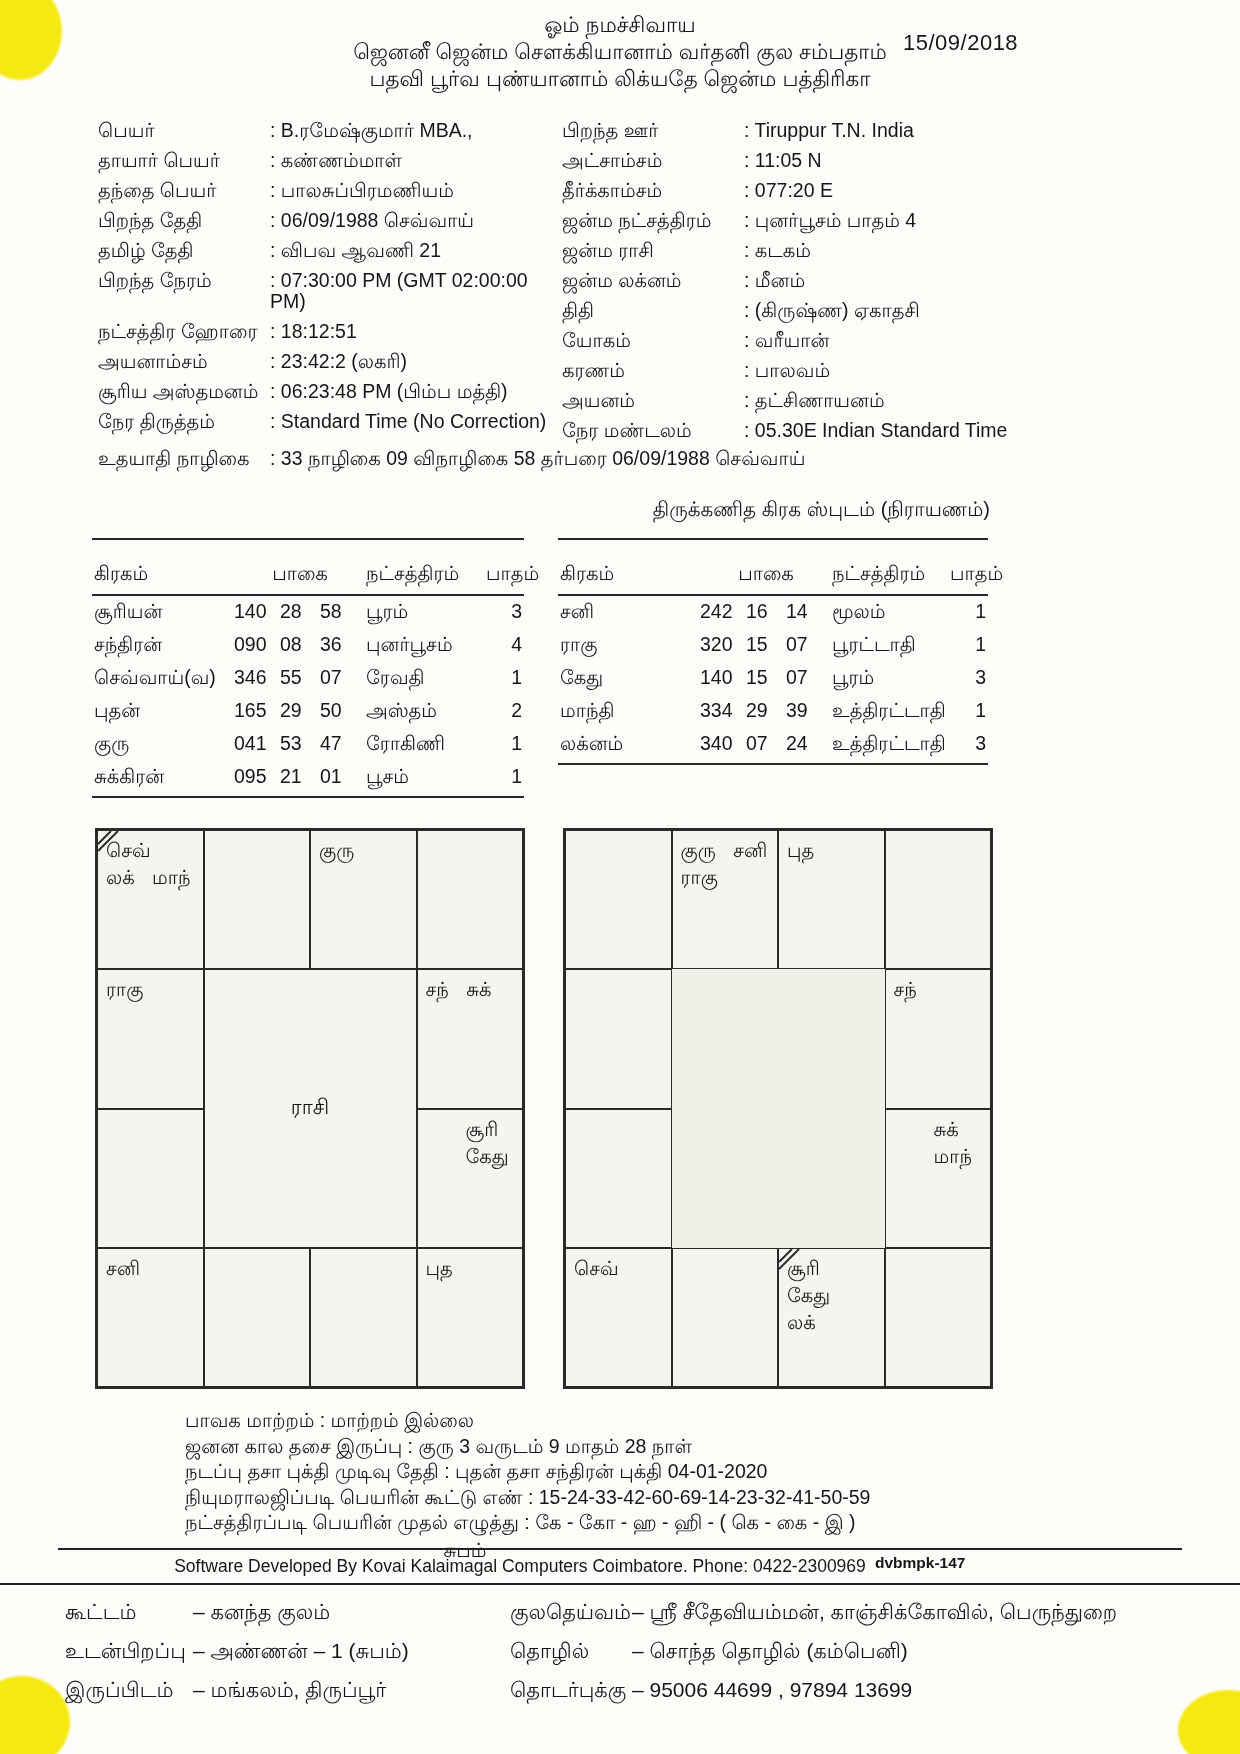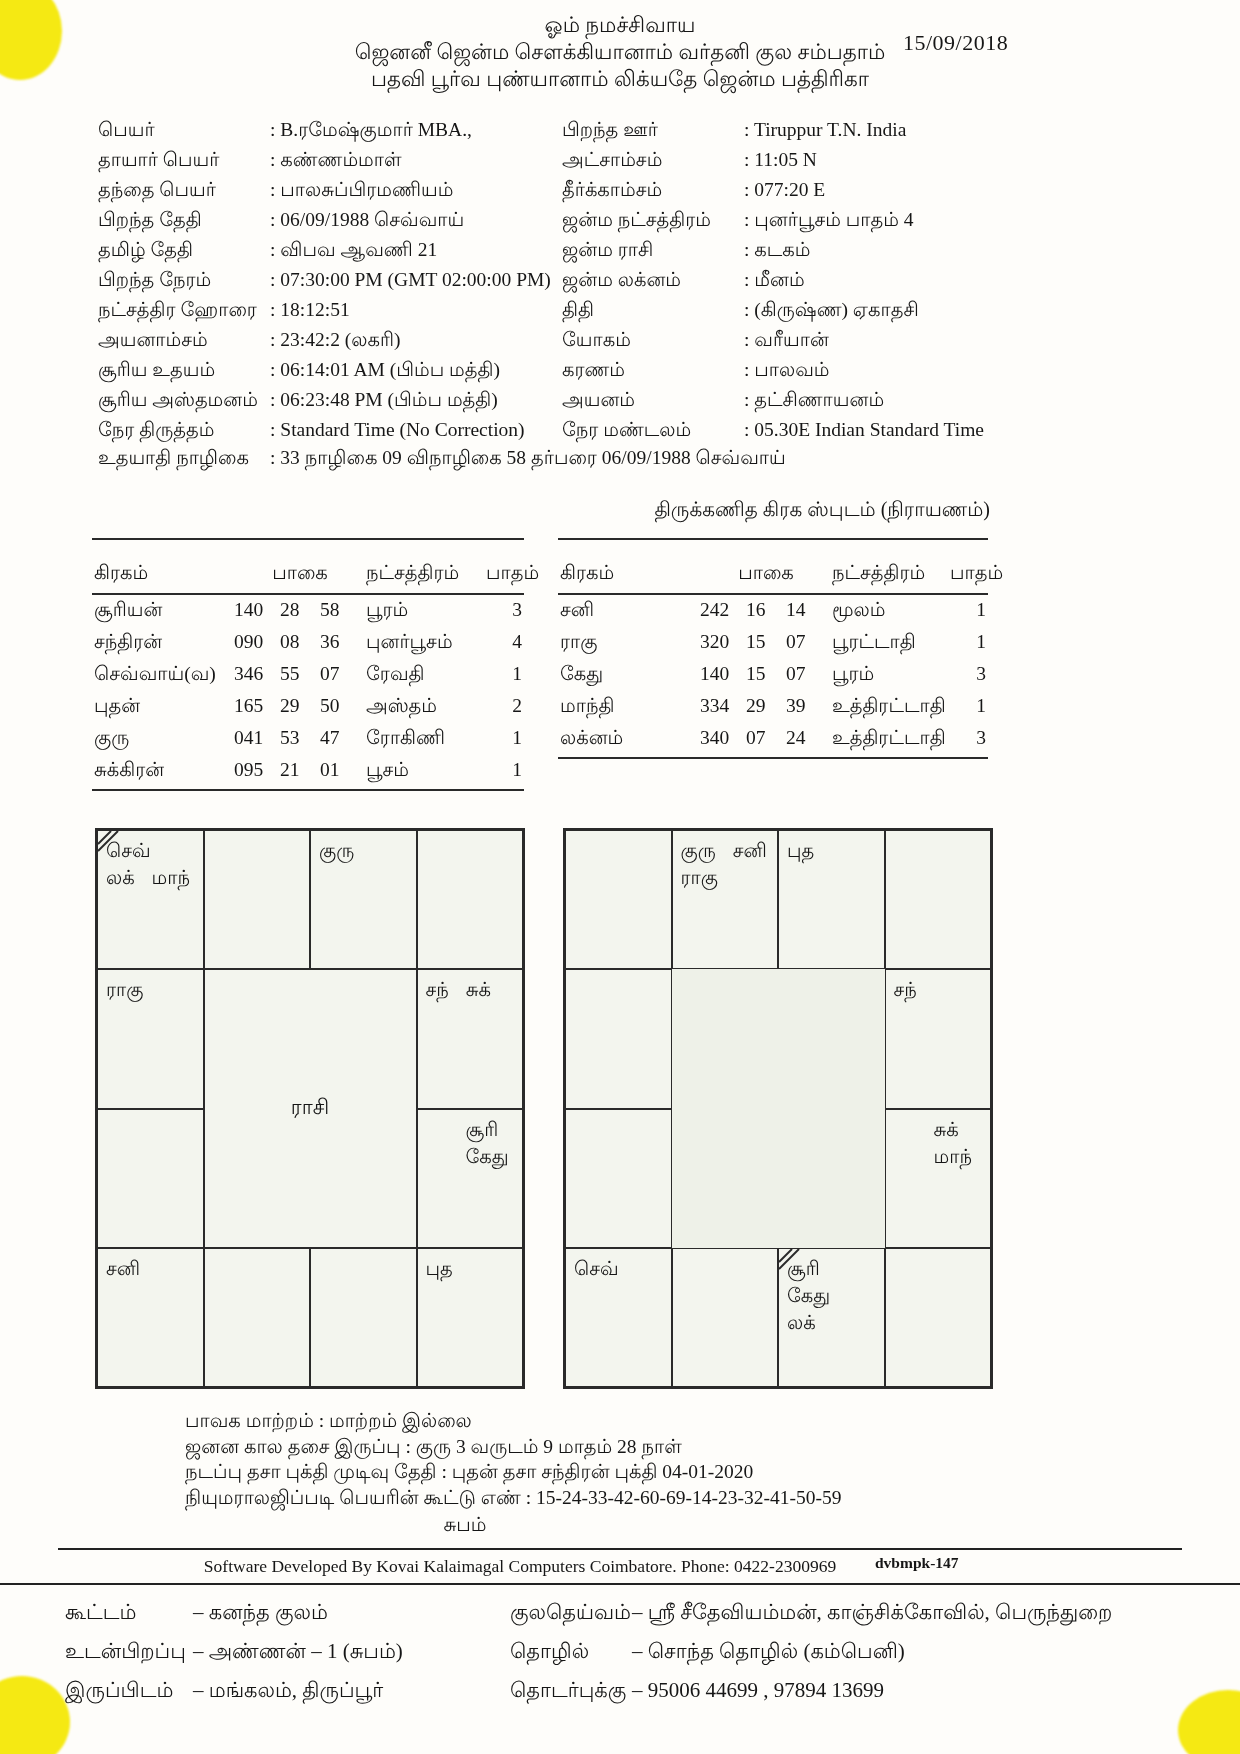--- a/index.html
+++ b/index.html
@@ -1,19 +1,19 @@
 <!DOCTYPE html>
 <html><head>
 <meta charset="utf-8">
 <style>
   html,body{margin:0;padding:0;background:#777;}
   .page{
     position:relative;width:1240px;height:1754px;margin:0 auto;
     background:#fefdfa;overflow:hidden;color:#161616;
-    font-family:Liberation Serif, serif;
+    font-family:Liberation Sans, sans-serif;
   }
   .artifact{position:absolute;background:#f5e913;border-radius:50%;filter:blur(1px);}
   .art-tl{left:-22px;top:-18px;width:84px;height:98px;}
   .art-bl{left:-26px;top:1676px;width:96px;height:92px;}
   .art-br{left:1178px;top:1690px;width:100px;height:80px;}
 
   
   .header{position:absolute;top:12px;left:0;width:100%;text-align:center;font-size:21.5px;line-height:27px;}
   .scan-date{position:absolute;top:30px;left:903px;font-size:22px;letter-spacing:.5px;}
 
@@ -114,24 +114,20 @@
         <span class="dlbl">பிறந்த நேரம்</span>
         <span class="dval">07:30:00 PM (GMT 02:00:00 PM)</span>
       </div>
     <div class="drow">
         <span class="dlbl">நட்சத்திர ஹோரை</span>
         <span class="dval">18:12:51</span>
       </div>
     <div class="drow">
         <span class="dlbl">அயனாம்சம்</span>
         <span class="dval">23:42:2 (லகரி)</span>
-      </div>
-    <div class="drow">
-        <span class="dlbl">சூரிய உதயம்</span>
-        <span class="dval">06:14:01 AM (பிம்ப மத்தி)</span>
       </div>
     <div class="drow">
         <span class="dlbl">சூரிய அஸ்தமனம்</span>
         <span class="dval">06:23:48 PM (பிம்ப மத்தி)</span>
       </div>
     <div class="drow">
         <span class="dlbl">நேர திருத்தம்</span>
         <span class="dval">Standard Time (No Correction)</span>
       </div>
   </div>
@@ -341,20 +337,21 @@
       <span>சூரி கேது லக்</span>
     </div>
     <div class="ccell p-r4c4"><span></span></div>
   </div>
 
   <div class="notes">
     <div>பாவக மாற்றம் : மாற்றம் இல்லை</div>
     <div>ஜனன கால தசை இருப்பு : குரு 3 வருடம் 9 மாதம் 28 நாள்</div>
     <div>நடப்பு தசா புக்தி முடிவு தேதி : புதன் தசா  சந்திரன் புக்தி 04-01-2020</div>
     <div>நியுமராலஜிப்படி பெயரின் கூட்டு எண்  : 15-24-33-42-60-69-14-23-32-41-50-59</div>
+    <div>நட்சத்திரப்படி பெயரின் முதல் எழுத்து : கே - கோ - ஹ - ஹி -  ( கெ - கை - இ )</div>
     <div class="notes-closing">சுபம்</div>
   </div>
 
   <div class="rule-a"></div>
   <div class="credit">Software Developed By  Kovai Kalaimagal Computers  Coimbatore. Phone: 0422-2300969</div>
   <div class="credit-code">dvbmpk-147</div>
   <div class="rule-b"></div>
 
   <div class="contact-col contact-left">
     <div class="crow">

